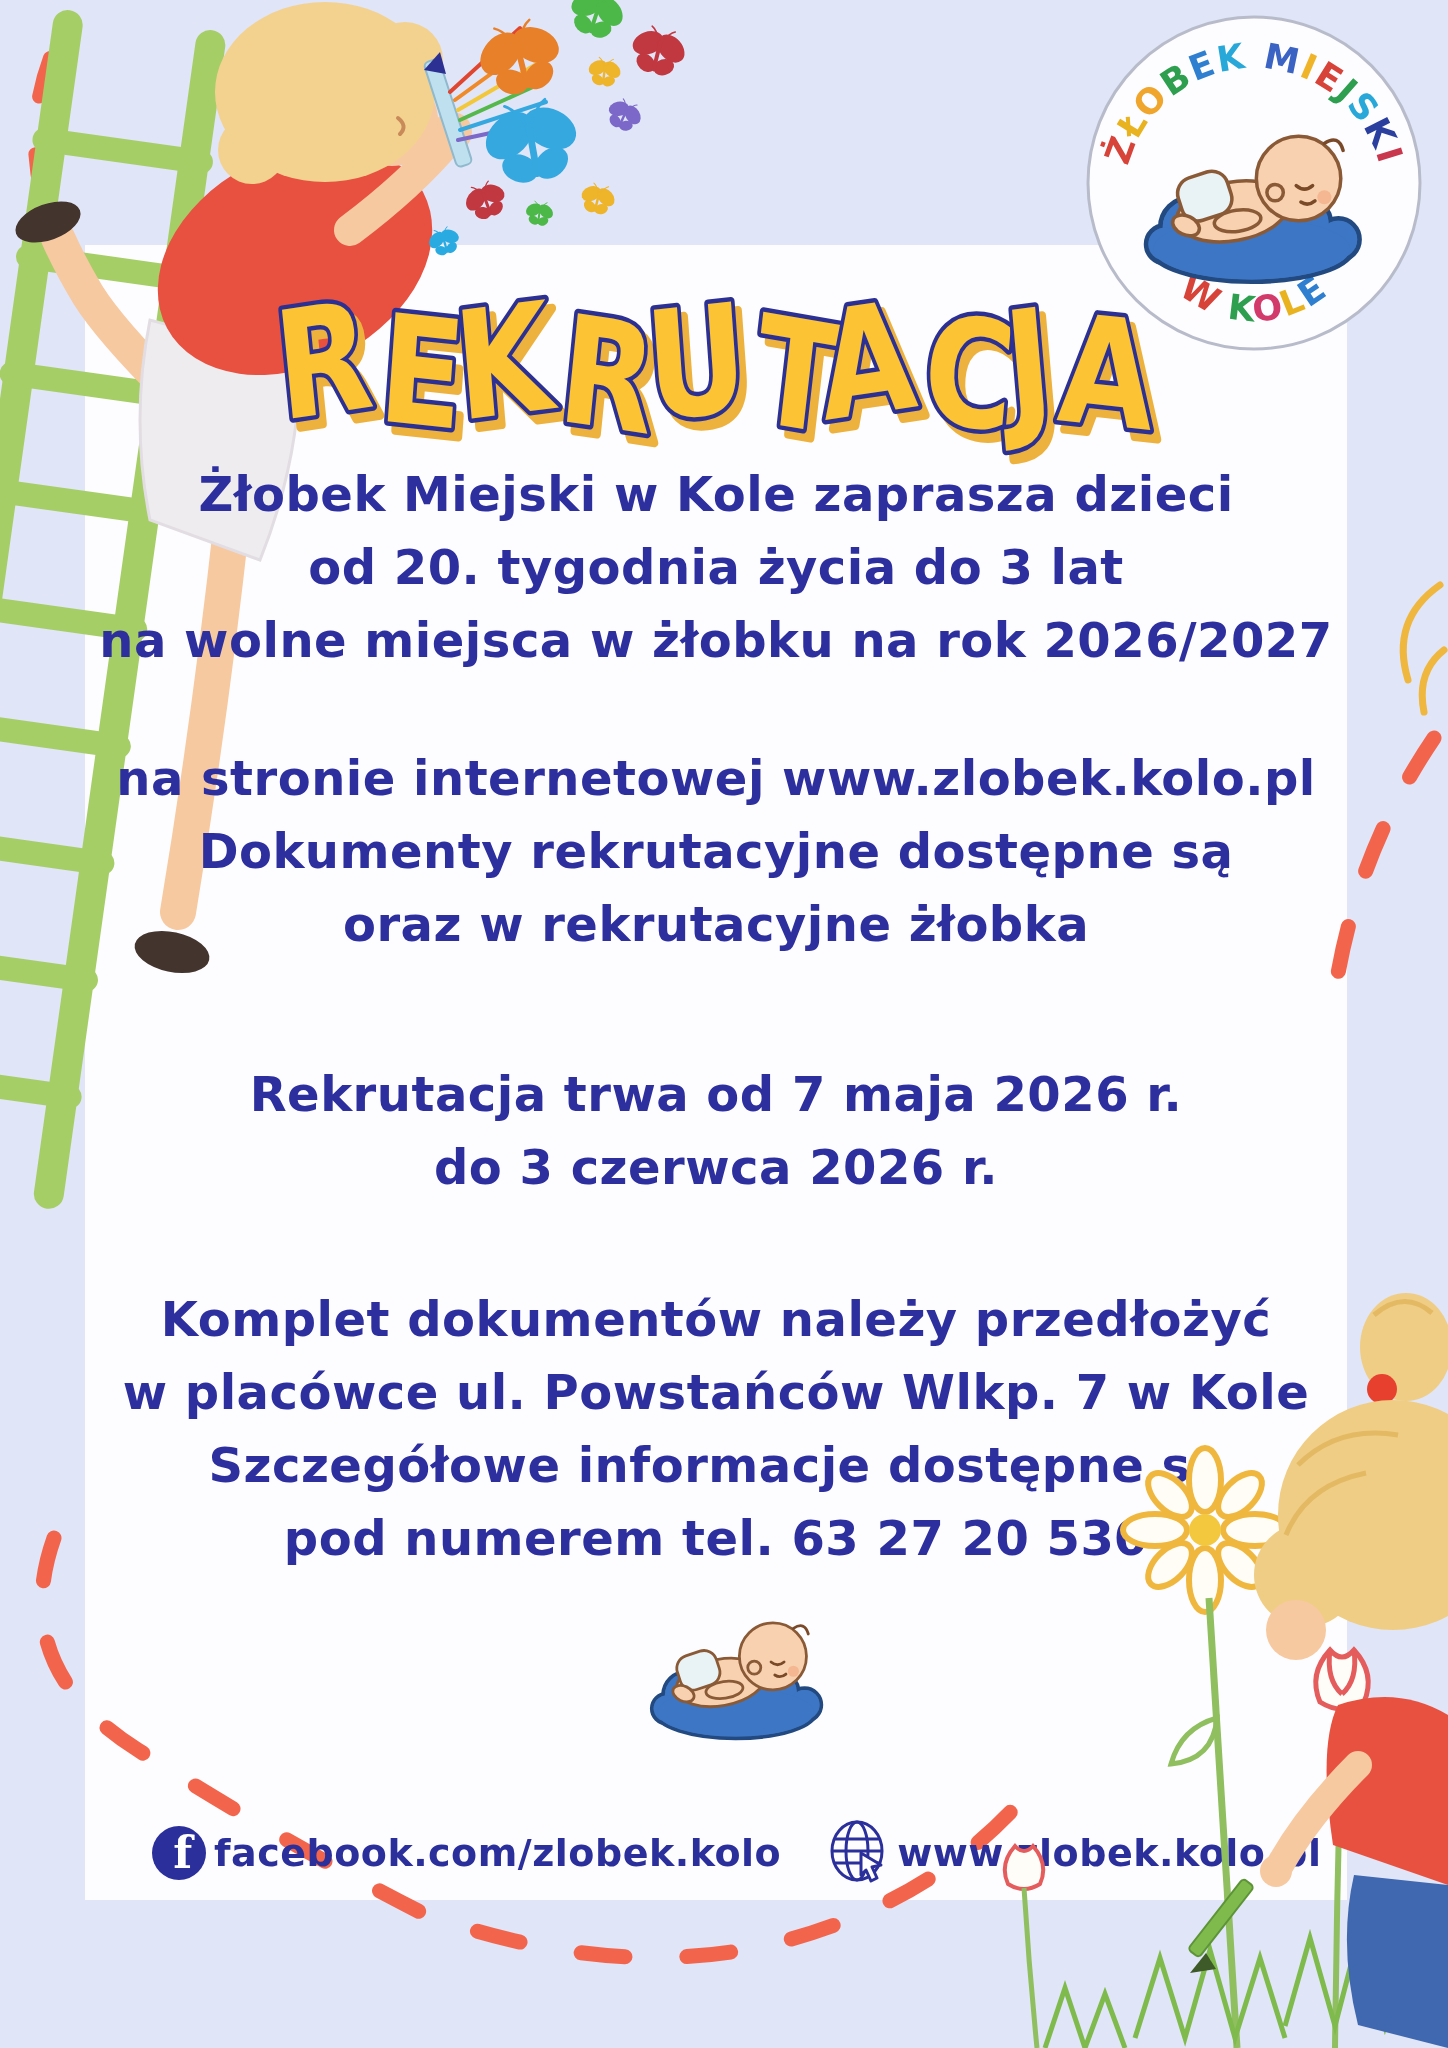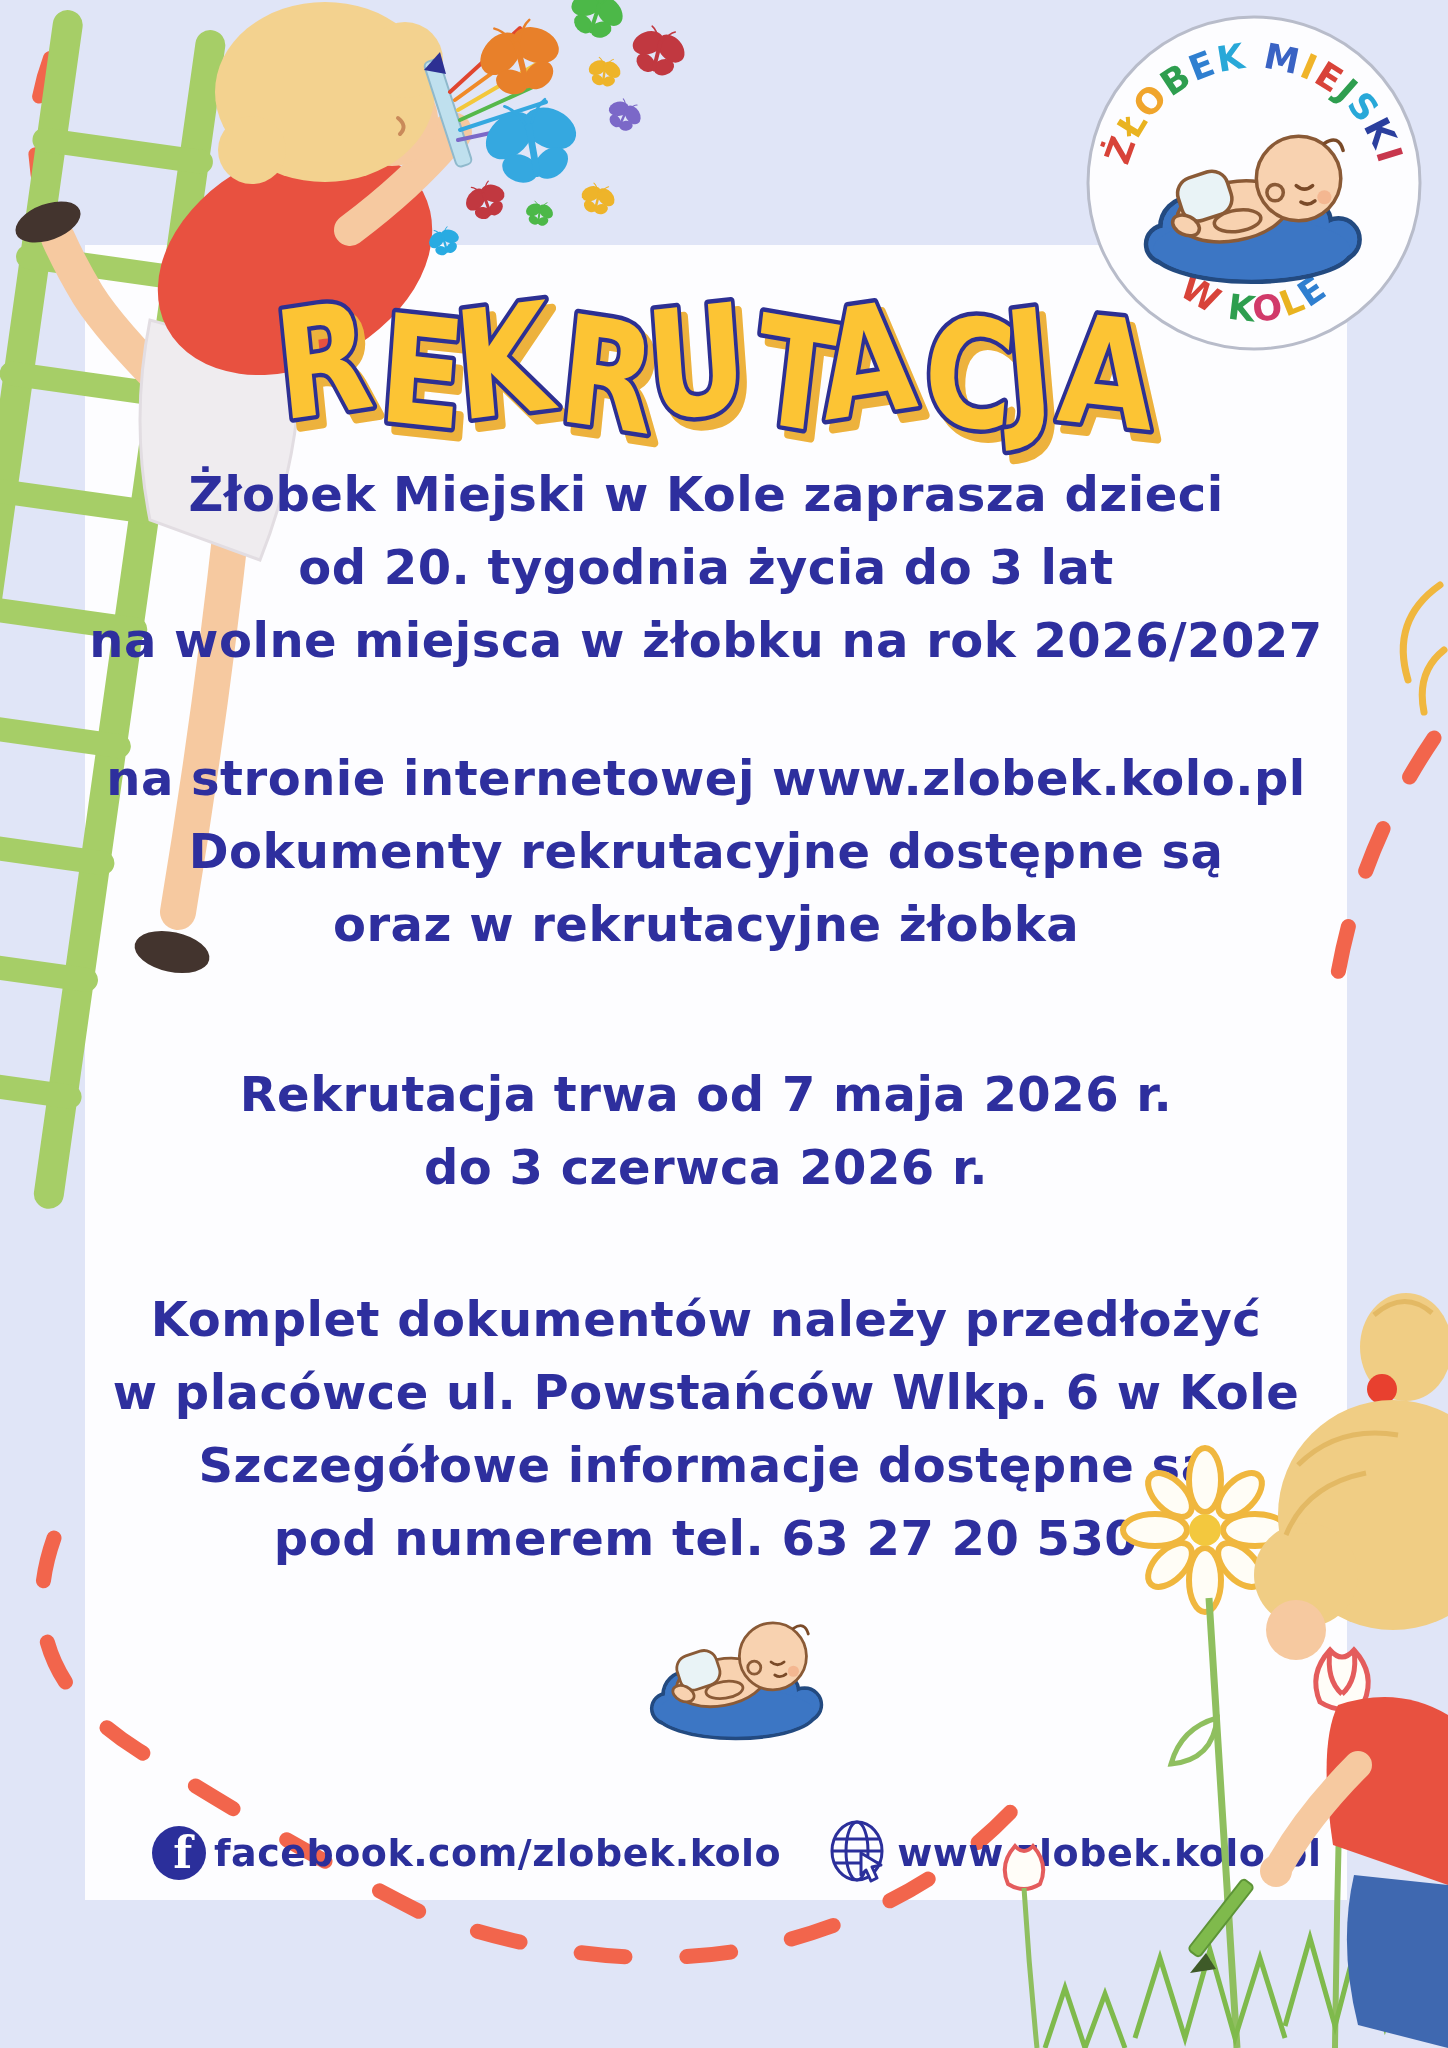--- a/index.html
+++ b/index.html
@@ -8,21 +8,21 @@
     background:#e0e5f7;font-family:"DejaVu Sans",sans-serif;
   }
   .panel{position:absolute;left:85px;top:245px;width:1262px;height:1655px;background:#fefefff5;}
   .abs{position:absolute;}
   .title-svg{position:absolute;left:85px;top:252px;width:1262px;height:215px;overflow:visible;}
   .title-svg text{
     font-family:"DejaVu Sans",sans-serif;font-weight:bold;font-size:150px;
     text-anchor:middle;paint-order:stroke fill;stroke-linejoin:round;
   }
   .para{
-    position:absolute;left:75px;width:1262px;text-align:center;
+    position:absolute;left:85px;width:1262px;text-align:center;
     color:#2e2f9e;font-weight:bold;font-size:48px;line-height:73px;
     letter-spacing:0.5px;white-space:nowrap;
   }
   .footer{
     position:absolute;left:150px;top:1818px;height:70px;display:flex;align-items:center;
     color:#2b2f9b;font-size:38px;font-weight:bold;letter-spacing:0.5px;
   }
   .footer .txt{margin-left:6px;}
   .footer .grp2{margin-left:46px;display:flex;align-items:center;}
   .logo{position:absolute;left:1083px;top:12px;width:342px;height:342px;}
@@ -208,21 +208,21 @@
     <div>oraz w rekrutacyjne żłobka</div>
   </div>
 
   <div class="para" style="top:1058px">
     <div>Rekrutacja trwa od 7 maja 2026 r.</div>
     <div>do 3 czerwca 2026 r.</div>
   </div>
 
   <div class="para" style="top:1283px">
     <div>Komplet dokumentów należy przedłożyć</div>
-    <div>w placówce ul. Powstańców Wlkp. 6 w Kole</div>
+    <div>w placówce ul. Powstańców Wlkp. 7 w Kole</div>
     <div>Szczegółowe informacje dostępne są</div>
     <div>pod numerem tel. 63 27 20 530</div>
   </div>
 
   <svg class="abs noevt" style="left:635px;top:1600px" width="205" height="150" viewBox="0 0 220 160">
     <use href="#sym-baby-cloud" x="0" y="0" width="220" height="160"></use>
   </svg>
 
   <div class="footer">
     <svg width="58" height="58" viewBox="0 0 58 58">

